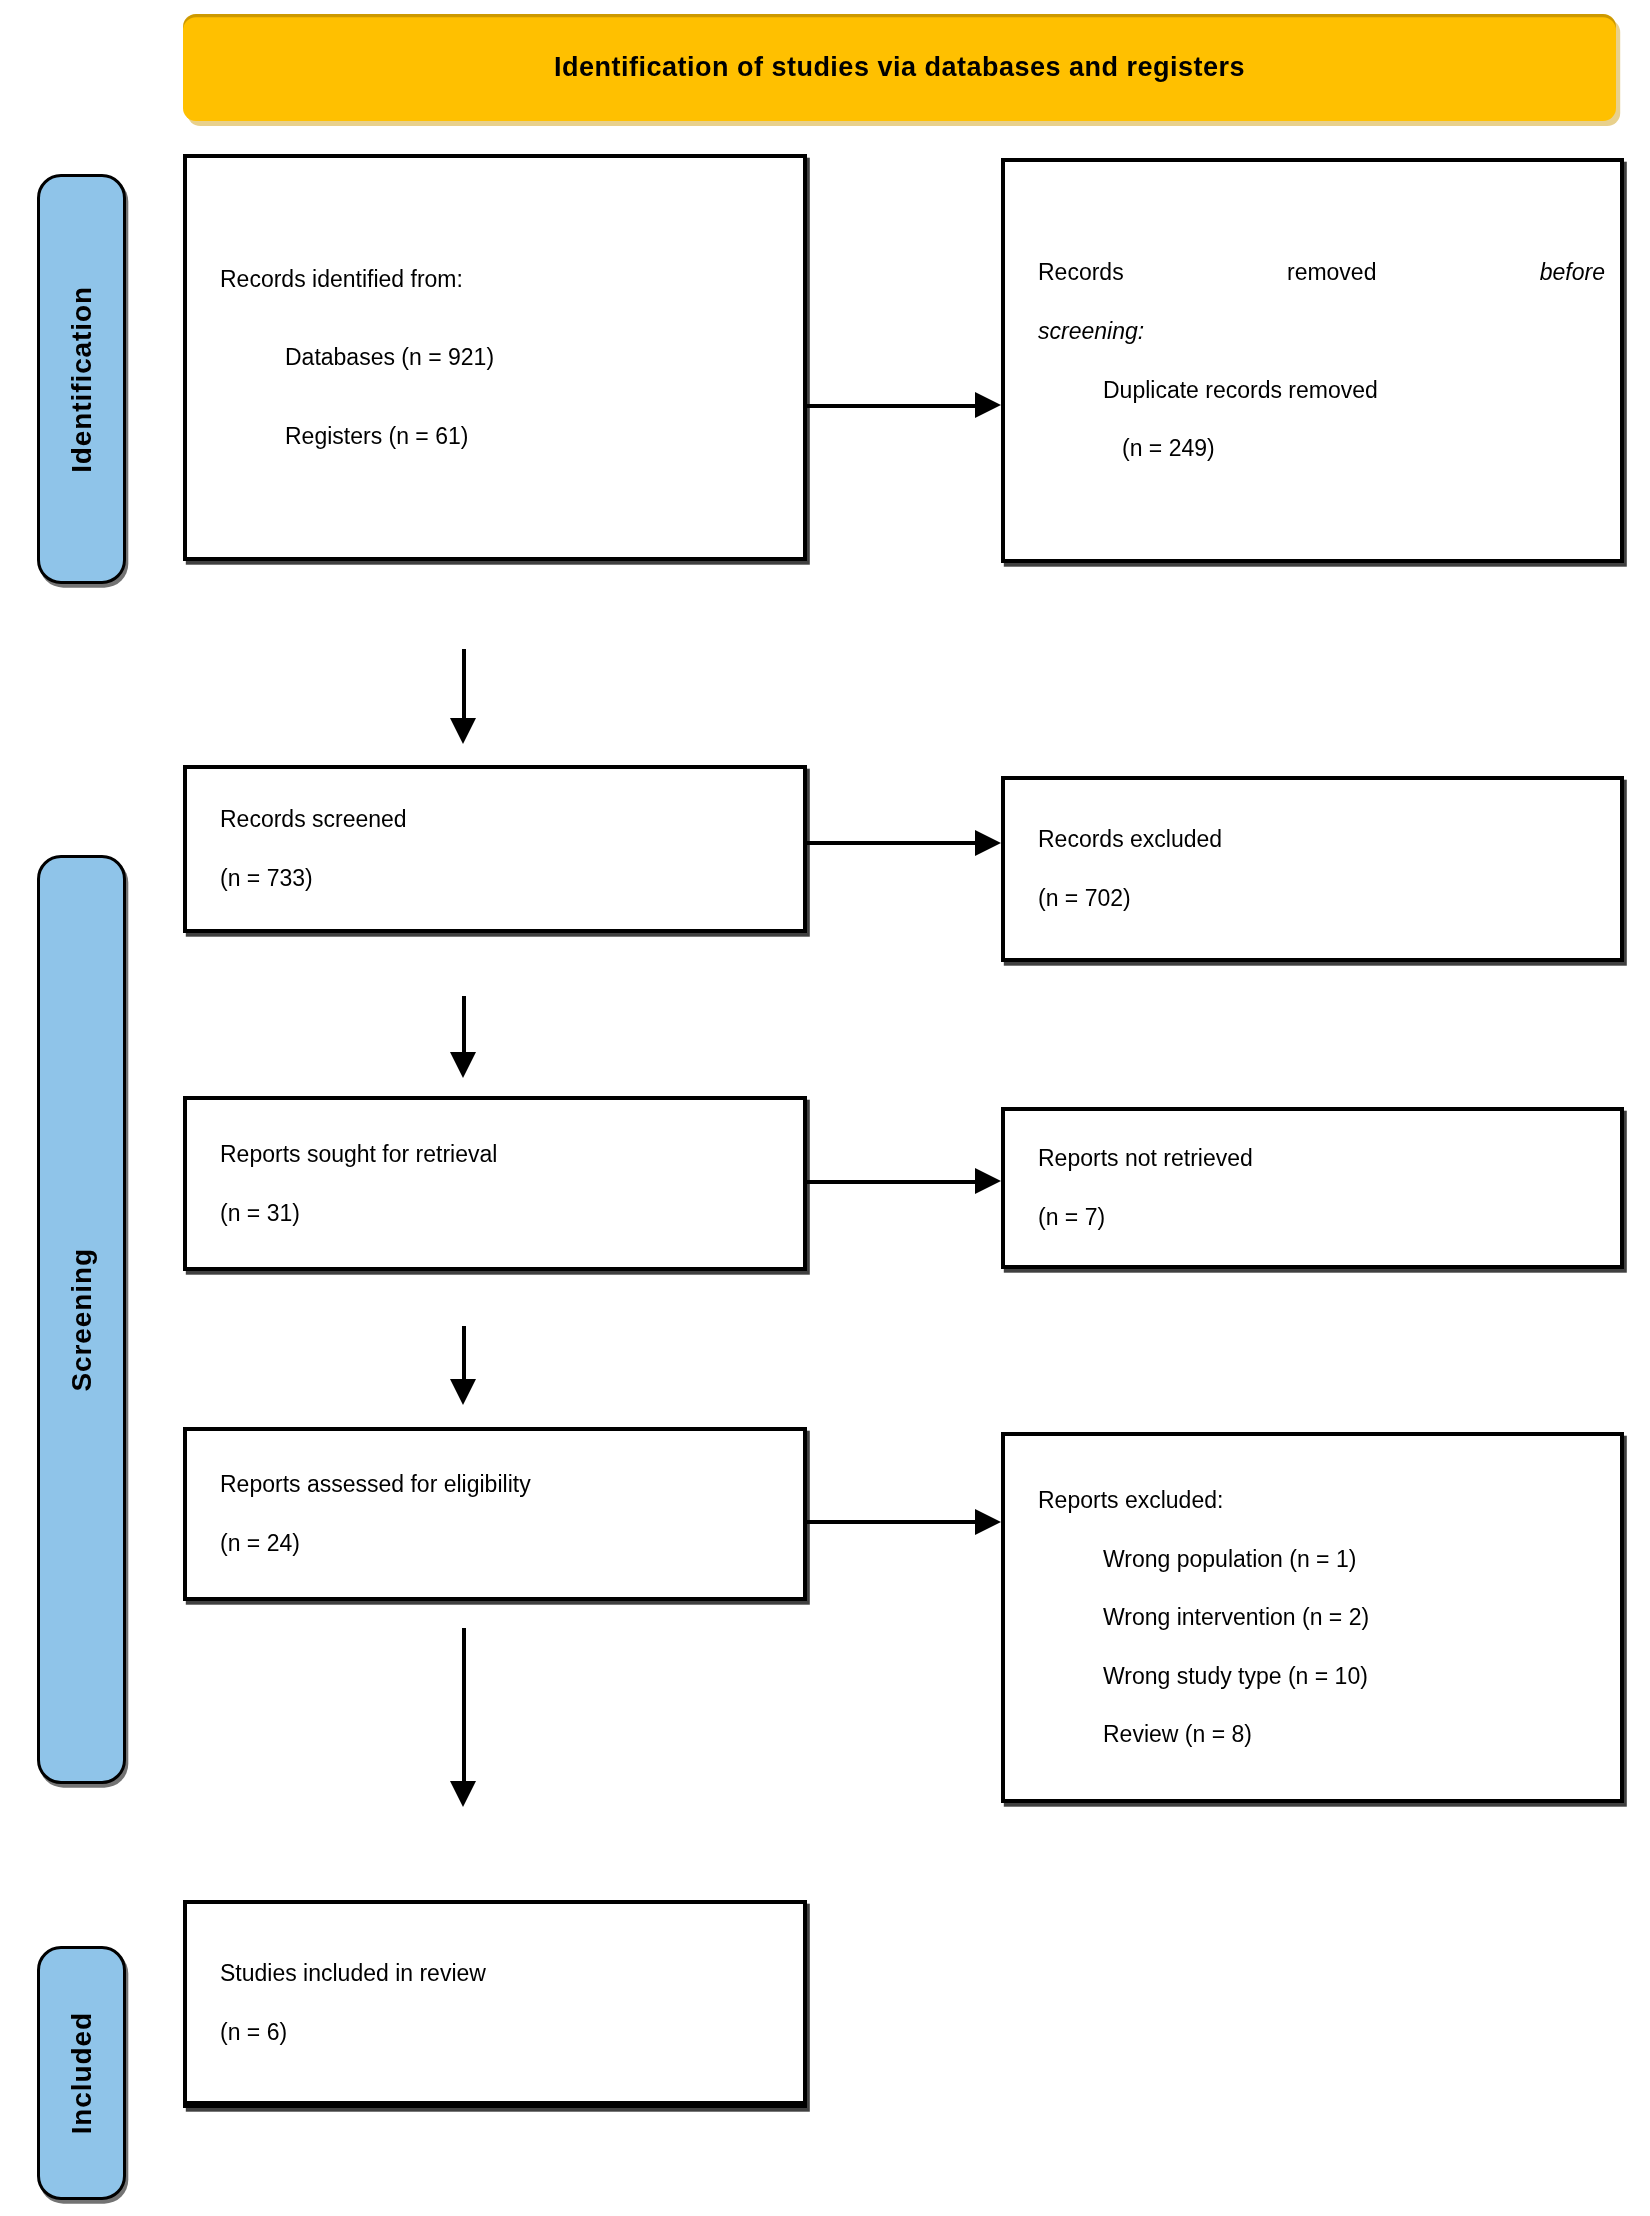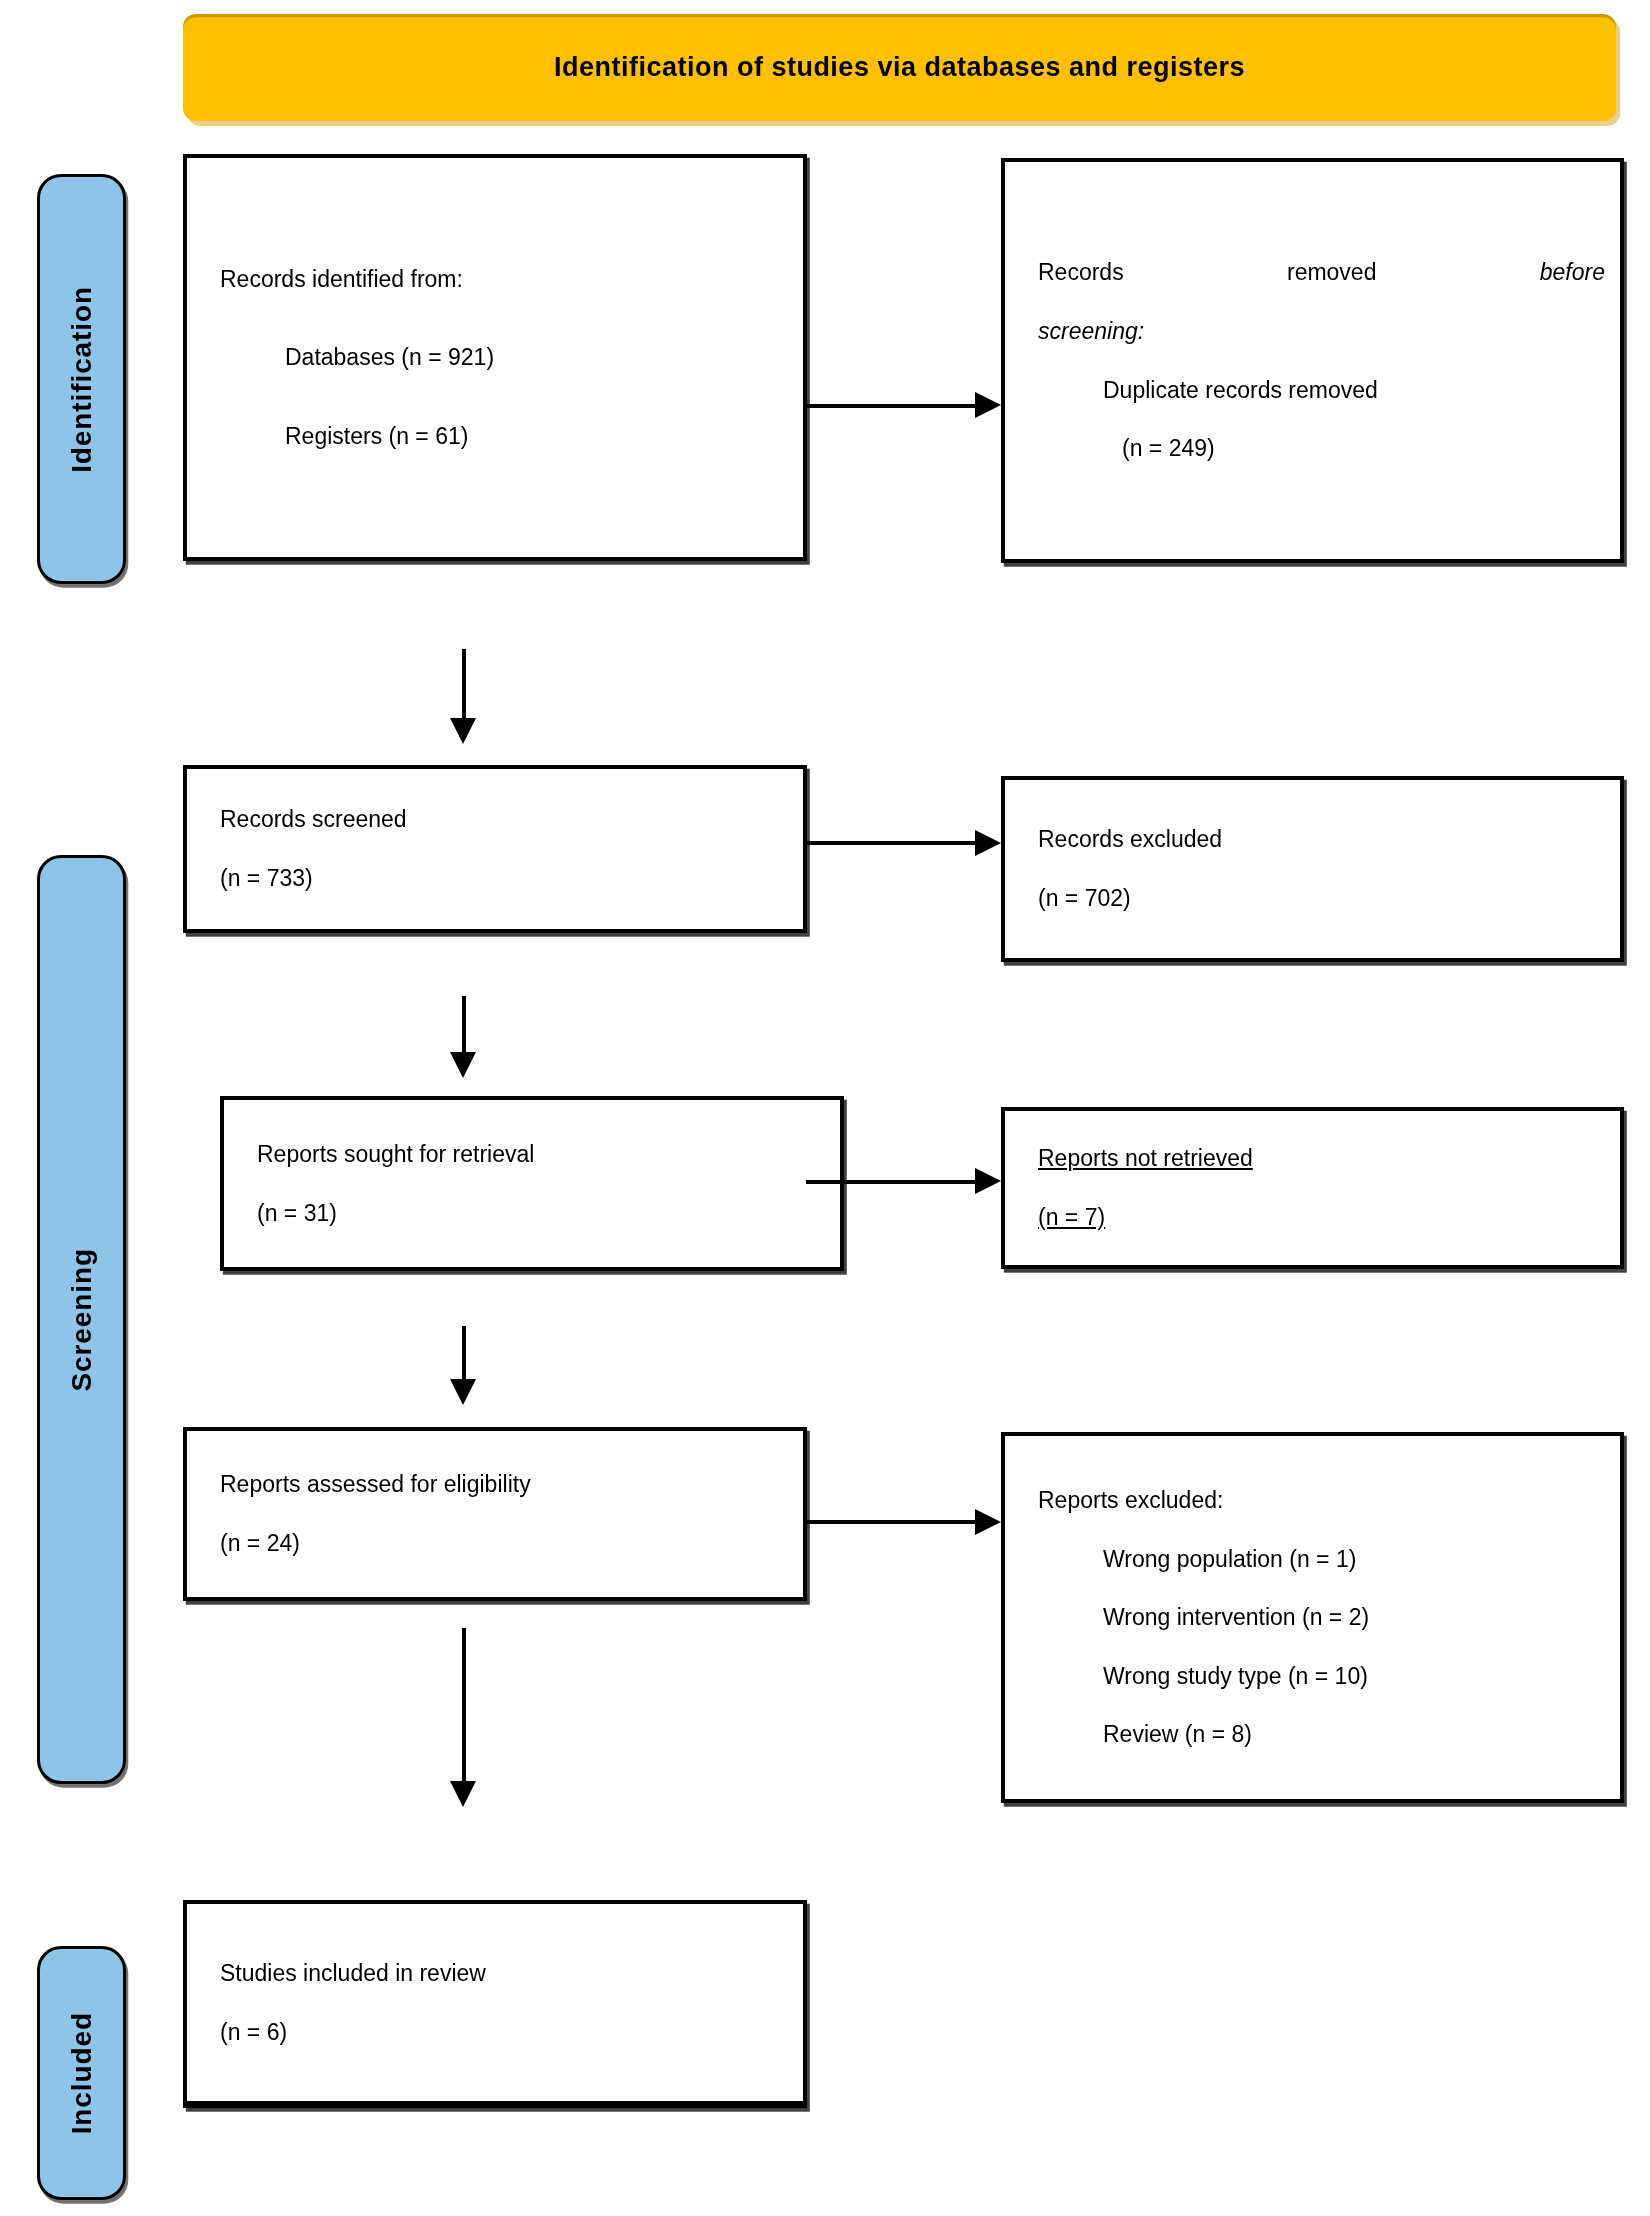--- a/index.html
+++ b/index.html
@@ -86,26 +86,26 @@
   <div class="box" style="left:183px;top:765px;width:624px;height:168px;">
     <div class="line">Records screened</div>
     <div class="line">(n = 733)</div>
   </div>
 
   <div class="box" style="left:1001px;top:776px;width:623px;height:186px;">
     <div class="line">Records excluded</div>
     <div class="line">(n = 702)</div>
   </div>
 
-  <div class="box" style="left:183px;top:1096px;width:624px;height:175px;margin-left:37px;">
+  <div class="box" style="left:183px;top:1096px;width:624px;height:175px;">
     <div class="line">Reports sought for retrieval</div>
     <div class="line">(n = 31)</div>
   </div>
 
-  <div class="box" style="left:1001px;top:1107px;width:623px;height:162px;text-decoration:underline;">
+  <div class="box" style="left:1001px;top:1107px;width:623px;height:162px;">
     <div class="line">Reports not retrieved</div>
     <div class="line">(n = 7)</div>
   </div>
 
   <div class="box" style="left:183px;top:1427px;width:624px;height:174px;">
     <div class="line">Reports assessed for eligibility</div>
     <div class="line">(n = 24)</div>
   </div>
 
   <div class="box" style="left:1001px;top:1432px;width:623px;height:371px;">

